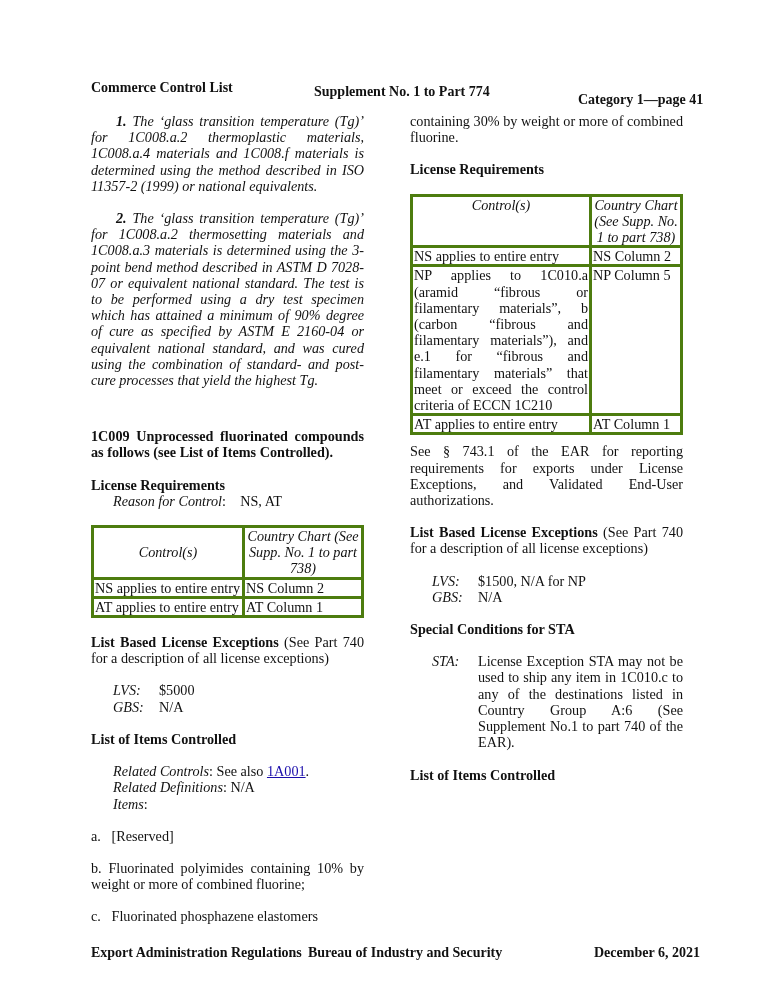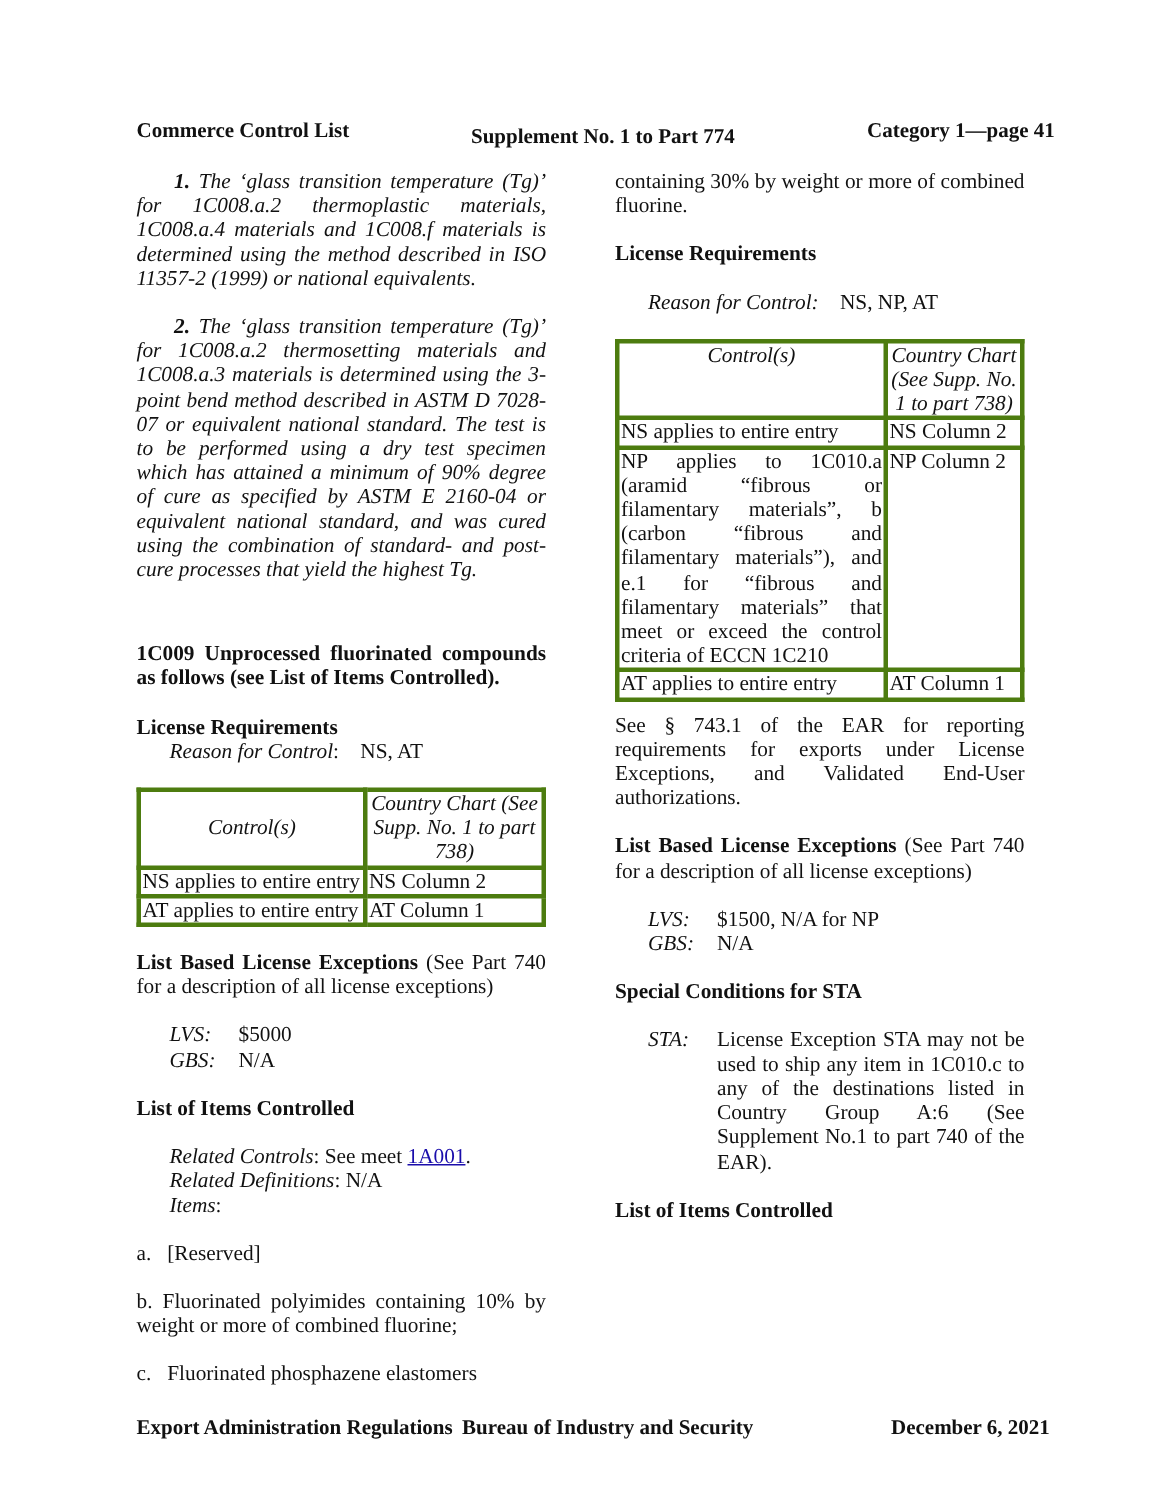--- a/index.html
+++ b/index.html
@@ -28,21 +28,21 @@
   .center { text-align: center; }
   .kv { display: flex; padding-left: 22px; }
   .kv .k { font-style: italic; width: 46px; flex: none; }
   .link { color: #1a0dab; text-decoration: underline; }
 </style>
 </head>
 <body>
 
 <div class="hdr" style="left:91px; top:80px;">Commerce Control List</div>
 <div class="hdr" style="left:314px; top:84px;">Supplement No. 1 to Part 774</div>
-<div class="hdr" style="left:578px; top:80px;">Category 1—page  41</div>
+<div class="hdr" style="left:578px; top:92px;">Category 1—page  41</div>
 
 <div class="col left">
   <p class="it just indent1"><b>1.</b><span> The ‘glass transition temperature (Tg)’ for 1C008.a.2 thermoplastic materials, 1C008.a.4 materials and 1C008.f materials is determined using the method described in ISO 11357-2 (1999) or national equivalents.</span></p>
 
   <p class="it just indent1" style="margin-top:16px;"><b>2.</b><span> The ‘glass transition temperature (Tg)’ for 1C008.a.2 thermosetting materials and 1C008.a.3 materials is determined using the 3-point bend method described in ASTM D 7028-07 or equivalent national standard.   The test is to be performed using a dry test specimen which has attained a minimum of 90% degree of cure as specified by ASTM E 2160-04 or equivalent national standard, and was cured using the combination of standard- and post-cure processes that yield the highest Tg.</span></p>
 
   <p class="b just" style="margin-top:40px;">1C009 Unprocessed fluorinated compounds as follows (see List of Items Controlled).</p>
 
   <p class="b" style="margin-top:16px;">License Requirements</p>
 
@@ -71,50 +71,49 @@
       <span class="k">LVS:</span>
       <span>$5000</span>
     </div>
   <div class="kv">
       <span class="k">GBS:</span>
       <span>N/A</span>
     </div>
 
   <p class="b" style="margin-top:16px;">List of Items Controlled</p>
 
-  <p style="margin-top:16px; padding-left:22px;"><span class="it">Related Controls</span><span>: See meet </span><a class="link" href="#">1A001</a>.</p>
+  <p style="margin-top:16px; padding-left:22px;"><span class="it">Related Controls</span><span>: See also </span><a class="link" href="#">1A001</a>.</p>
   <p style="padding-left:22px;"><span class="it">Related Definitions</span><span>: N/A</span></p>
   <p style="padding-left:22px;"><span class="it">Items</span>:</p>
 
   <p style="margin-top:16px;"><span>a.</span>&nbsp;&nbsp;&nbsp;<span>[Reserved]</span></p>
   <p class="just" style="margin-top:16px;"><span>b.</span> <span>Fluorinated polyimides containing 10% by weight or more of combined fluorine;</span></p>
   <p style="margin-top:16px;"><span>c.</span>&nbsp;&nbsp;&nbsp;<span>Fluorinated phosphazene elastomers</span></p>
 </div>
 
 <div class="col right">
   <p class="just">containing 30% by weight or more of combined fluorine.</p>
 
 
   <p class="b" style="margin-top:16px;">License Requirements</p>
 
-  <p style="margin-top:16px; padding-left:22px;"><span class="it">Reason for Control:</span>&nbsp;&nbsp;&nbsp;&nbsp;<span>NS, NP, AT</span></p>
 
   <table class="ctl" style="margin-top:16px;">
     <tbody>
         <tr>
       <td class="it center" style="width:174px;">Control(s)</td>
       <td class="it center">Country Chart (See Supp. No. 1 to part 738)</td>
     </tr>
     <tr>
       <td>NS applies to entire entry</td>
       <td>NS Column 2</td>
     </tr>
     <tr>
       <td class="just">NP applies to 1C010.a (aramid “fibrous or filamentary materials”, b (carbon “fibrous and filamentary materials”), and e.1 for “fibrous and filamentary materials” that meet or exceed the control criteria of ECCN 1C210</td>
-      <td>NP Column 2</td>
+      <td>NP Column 5</td>
     </tr>
     <tr>
       <td>AT applies to entire entry</td>
       <td>AT Column 1</td>
     </tr>
   </tbody>
     </table>
 
   <p class="just" style="margin-top:8px;">See § 743.1 of the EAR for reporting requirements for exports under License Exceptions, and Validated End-User authorizations.</p>
 

